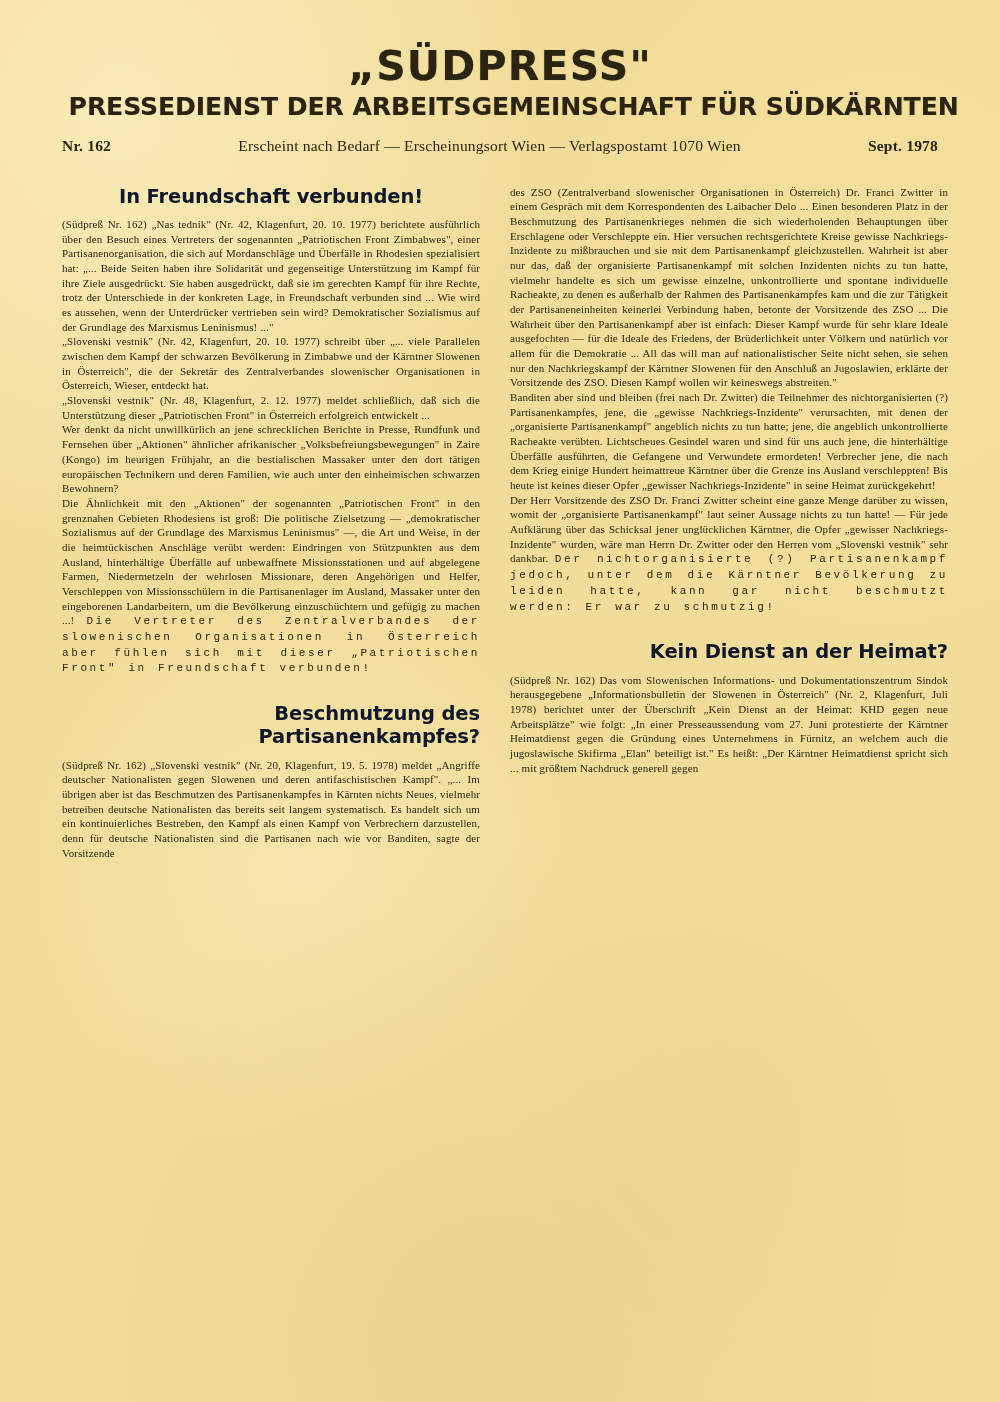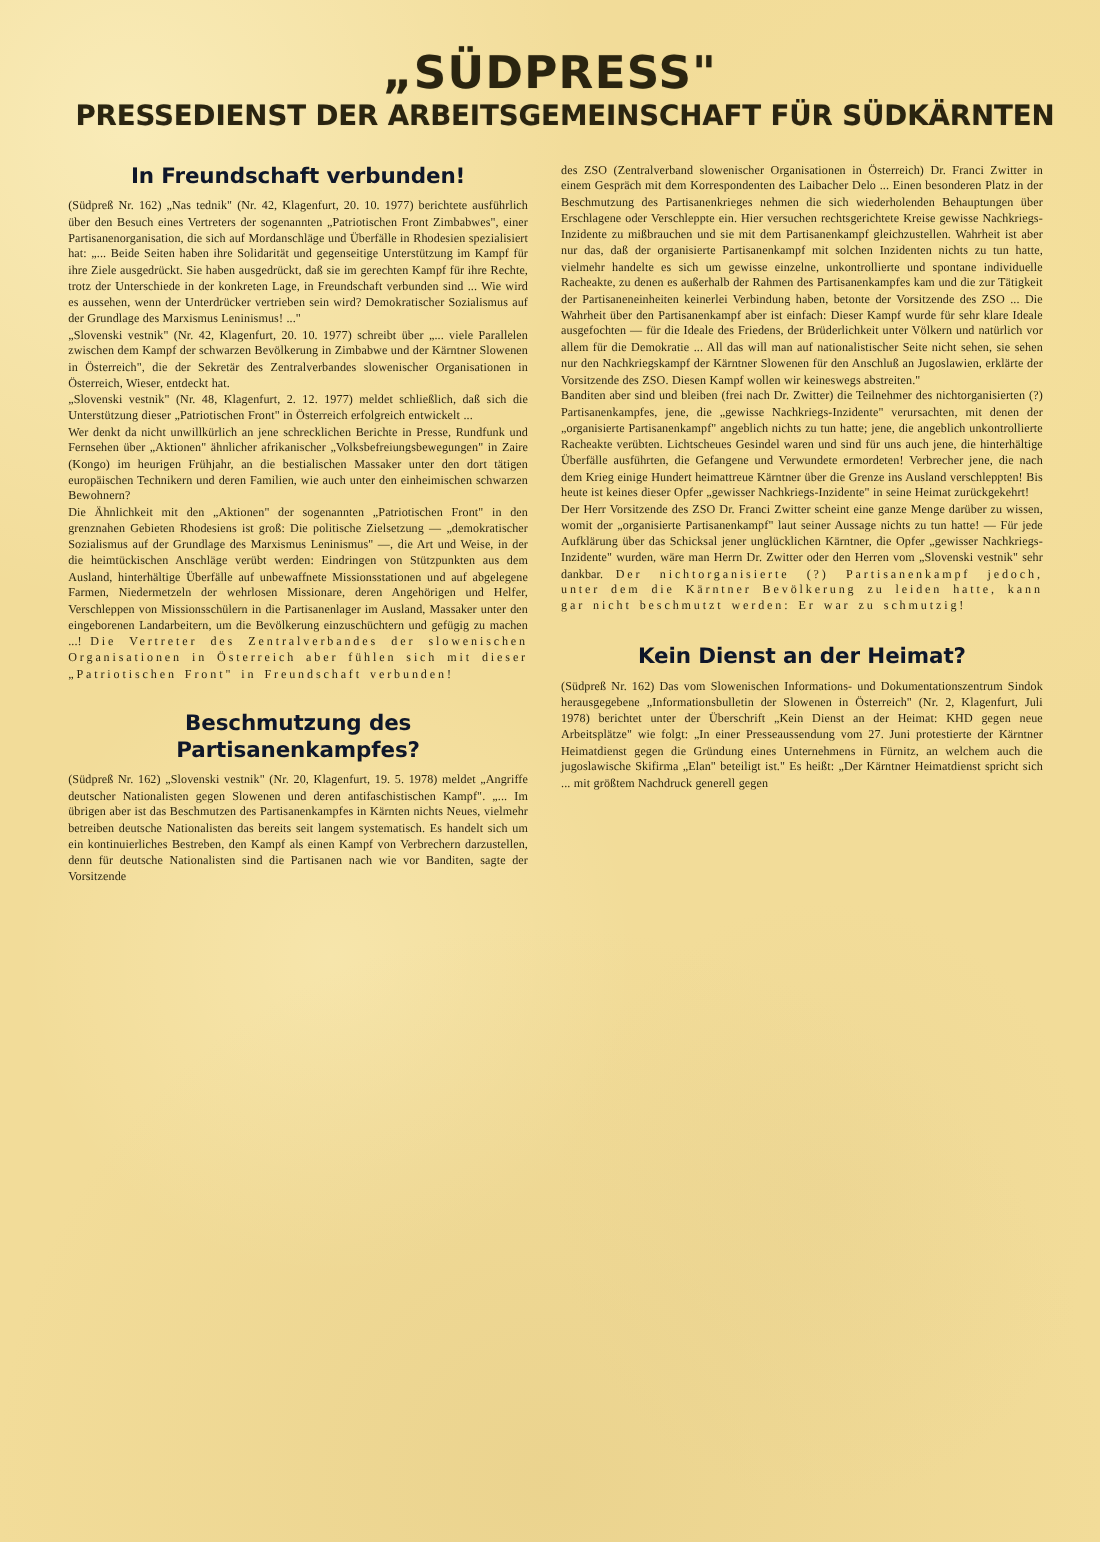--- a/index.html
+++ b/index.html
@@ -107,52 +107,58 @@
   h2.section-heading {
     font-family: "DejaVu Sans", "Liberation Sans", sans-serif;
     font-weight: 700;
     font-size: 19.5px;
     text-align: center;
     color: #0f172a;
     margin: 0 0 9px 0;
     line-height: 1.2;
     letter-spacing: -0.1px;
   }
-  h2.section-heading.spaced-top { margin-top: 26px; }
+  h2.section-heading.spaced-top { margin-top: 26px; text-align: right; }
 
   p.body-text {
     margin: 0;
     font-size: 11px;
     line-height: 1.335;
     text-align: justify;
     text-justify: inter-word;
     letter-spacing: 0.1px;
     -webkit-hyphens: none;
     hyphens: none;
     word-spacing: 0.2px;
   }
   p.body-text + p.body-text { margin-top: 0; }
 
   .sperr {
     letter-spacing: 2.6px;
     word-spacing: 2px;
+    font-family: Liberation Mono, monospace;
   }
 </style>
 </head>
 <body>
 
 <div class="paper-grain"></div>
 
 <div class="page">
 
   <header class="masthead">
     <h1 class="masthead-title">„SÜDPRESS"</h1>
     <div class="masthead-subtitle">PRESSEDIENST DER ARBEITSGEMEINSCHAFT FÜR SÜDKÄRNTEN</div>
 
 
+    <div class="imprint-row">
+      <span class="issue-no">Nr. 162</span>
+      <span class="issue-mid">Erscheint nach Bedarf — Erscheinungsort Wien — Verlagspostamt 1070 Wien</span>
+      <span class="issue-date">Sept. 1978</span>
+    </div>
   </header>
 
   <div class="columns">
 
     <div class="col left">
 
       <h2 class="section-heading">In Freundschaft verbunden!</h2>
 
       <p class="body-text">(Südpreß Nr. 162) „Nas tednik" (Nr. 42, Klagenfurt, 20. 10. 1977) berichtete ausführlich über den Besuch eines Vertreters der sogenannten „Patriotischen Front Zimbabwes", einer Partisanenorganisation, die sich auf Mordanschläge und Überfälle in Rhodesien spezialisiert hat: „... Beide Seiten haben ihre Solidarität und gegenseitige Unterstützung im Kampf für ihre Ziele ausgedrückt. Sie haben ausgedrückt, daß sie im gerechten Kampf für ihre Rechte, trotz der Unterschiede in der konkreten Lage, in Freundschaft verbunden sind ... Wie wird es aussehen, wenn der Unterdrücker vertrieben sein wird? Demokratischer Sozialismus auf der Grundlage des Marxismus Leninismus! ..."</p>
       <p class="body-text">„Slovenski vestnik" (Nr. 42, Klagenfurt, 20. 10. 1977) schreibt über „... viele Parallelen zwischen dem Kampf der schwarzen Bevölkerung in Zimbabwe und der Kärntner Slowenen in Österreich", die der Sekretär des Zentralverbandes slowenischer Organisationen in Österreich, Wieser, entdeckt hat.</p>

